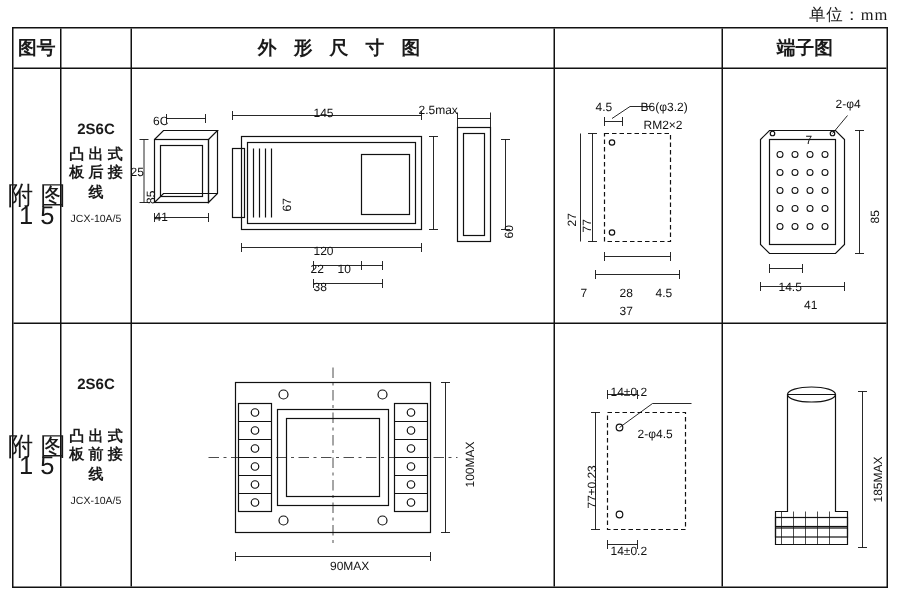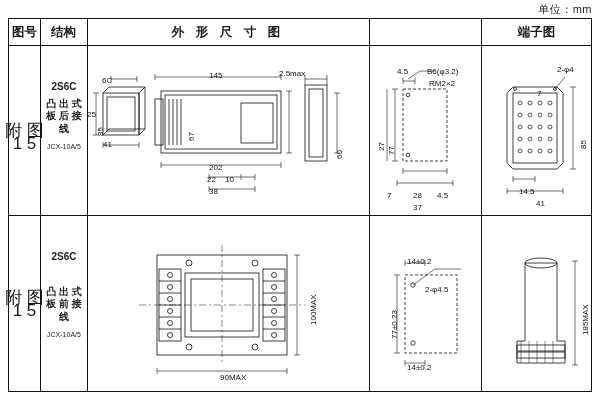--- a/index.html
+++ b/index.html
@@ -6,21 +6,21 @@
   body{
     width:600px;height:400px;
     background:#ffffff;
     font-family:"Liberation Sans", sans-serif;
     color:#1a1a1a;
     position:relative;
     overflow:hidden;
   }
   .unit{
     position:absolute; right:8px; top:2px;
-    font-size:11px; letter-spacing:.5px;
+    font-size:11px; letter-spacing:.5px;font-family:Liberation Serif, serif;
   }
   .table{
     position:absolute; left:8px; top:18px;
     width:584px; height:374px;
     border:1px solid #111;
     box-sizing:border-box;
   }
   .vline{position:absolute;top:0;bottom:0;width:1px;background:#111;}
   .hline{position:absolute;left:0;right:0;height:1px;background:#111;}
   .cellhdr{
@@ -56,21 +56,20 @@
 
   <div class="vline" style="left:31px;"></div>
   <div class="vline" style="left:78px;"></div>
   <div class="vline" style="left:360px;"></div>
   <div class="vline" style="left:472px;"></div>
 
   <div class="hline" style="top:26px;"></div>
   <div class="hline" style="top:196px;"></div>
 
   <div class="cellhdr" style="left:0;width:31px;">图号</div>
-  <div class="cellhdr" style="left:31px;width:47px;">结构</div>
   <div class="cellhdr spaced" style="left:78px;width:282px;">外 形 尺 寸 图</div>
   <div class="cellhdr" style="left:472px;width:111px;">端子图</div>
 
   <div class="rowlabel" style="left:-8px;top:105px;width:47px;">附 图 1 5</div>
 
   <div style="position:absolute;left:36px;top:62px;width:38px;">
     <div class="vtext">2S6C</div>
     <div class="vtext" style="margin-top:4px;">凸 出 式 板 后 接 线</div>
     <div class="vtext tiny" style="margin-top:6px;font-weight:normal;">JCX-10A/5</div>
   </div>
@@ -121,21 +120,21 @@
 
         <path d="M246 40 L246 100" stroke-width="0.6"></path>
         <path d="M243 40 L249 40 M243 100 L249 100" stroke-width="0.6"></path>
       </g>
     </svg>
   </div>
   <div class="dim" style="left:93px;top:57px;">6C</div>
   <div class="dim" style="left:94px;top:121px;">41</div>
   <div class="dim" style="left:78px;top:91px;">25</div>
   <div class="dim" style="left:200px;top:52px;">145</div>
-  <div class="dim" style="left:200px;top:144px;">202</div>
+  <div class="dim" style="left:200px;top:144px;">120</div>
   <div class="dim" style="left:198px;top:156px;">22</div>
   <div class="dim" style="left:216px;top:156px;">10</div>
   <div class="dim" style="left:200px;top:168px;">38</div>
   <div class="dim" style="left:270px;top:50px;">2.5max</div>
   <div class="dimv" style="left:178px;top:122px;">67</div>
   <div class="dimv" style="left:87px;top:117px;">85</div>
   <div class="dimv" style="left:326px;top:140px;">60</div>
 
   <div class="drawwrap" style="left:366px;top:40px;">
     <svg width="100" height="140" viewBox="0 0 100 140">

